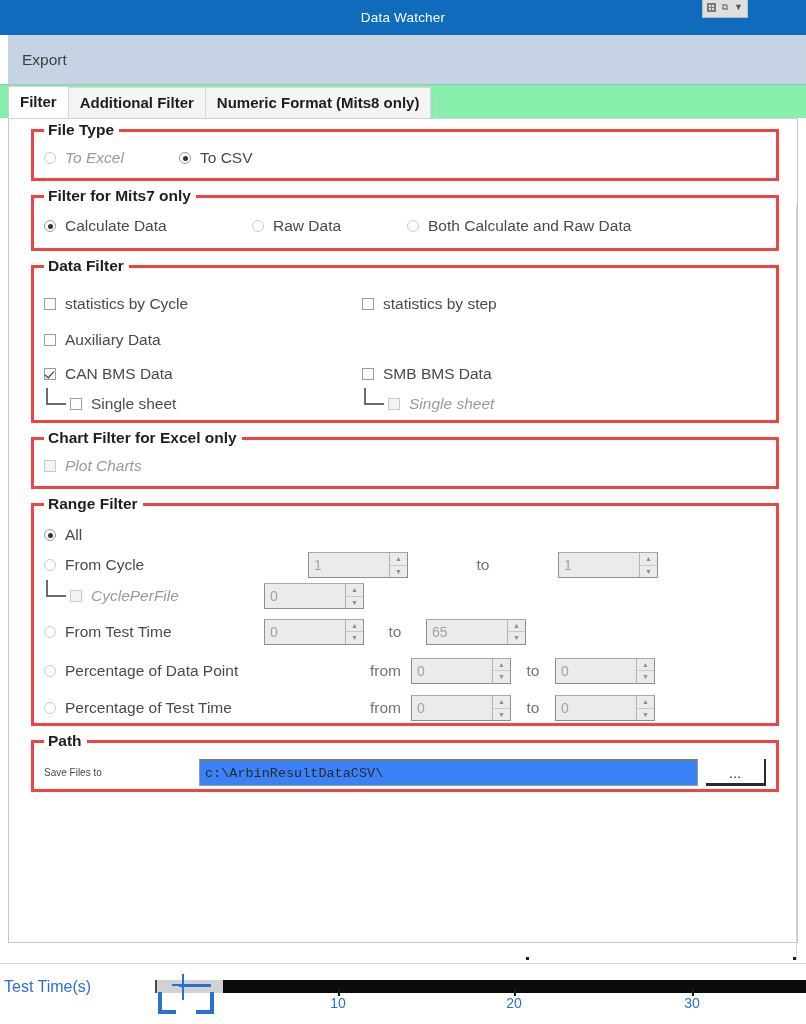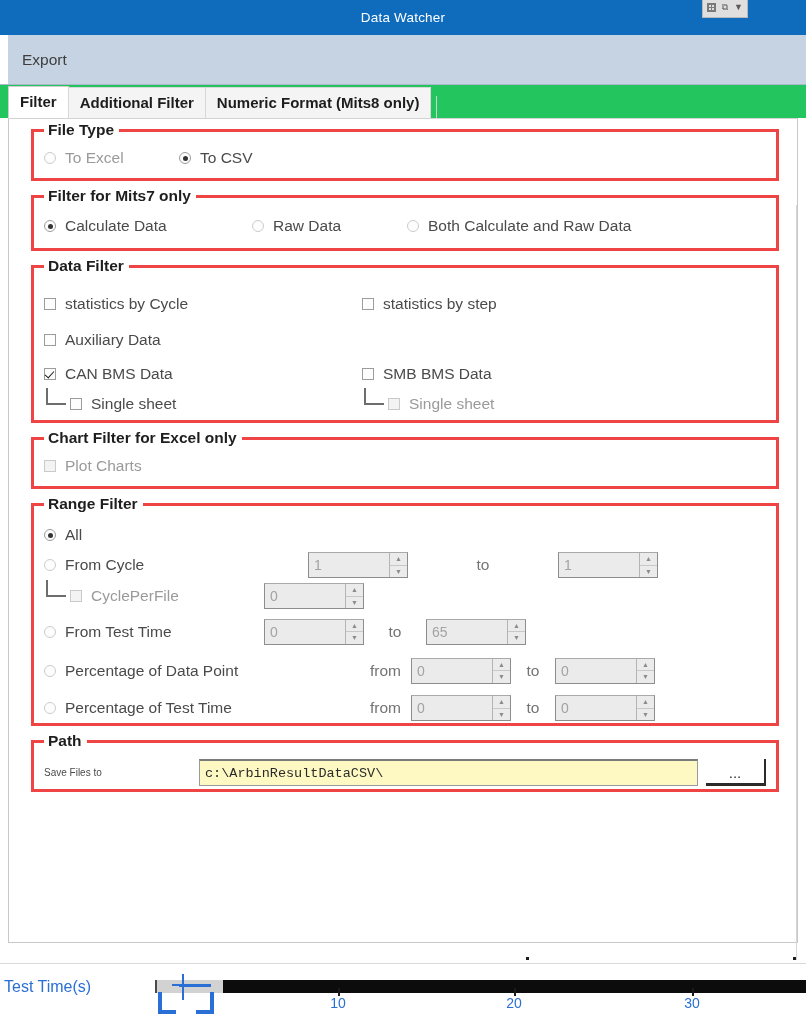--- a/index.html
+++ b/index.html
@@ -67,21 +67,21 @@
     font-size: 15.5px;
     color: #3e3e3e;
   }
 
   
   .tabstrip {
     display: flex;
     align-items: flex-end;
     height: 33px;
     padding-left: 8px;
-    background: #22c55e;
+    background: #86efac;
     box-sizing: border-box;
     text-align: right;
   }
   .tab {
     font-size: 15px;
     font-weight: bold;
     color: #1d1d1d;
     padding: 5px 11px 5px 11px;
     background: #f4f4f4;
     border: 1px solid #d8d8d8;
@@ -141,21 +141,21 @@
   }
 
   
   .opt {
     display: inline-flex;
     align-items: center;
     font-size: 15.5px;
     color: #4a4a4a;
     white-space: nowrap;
   }
-  .opt.dim { color: #9a9a9a; }
+  .opt.dim { color: #9a9a9a; font-style: italic; }
 
   .radio {
     width: 12px; height: 12px;
     border-radius: 50%;
     border: 1px solid #9c9c9c;
     background: #fdfdfd;
     margin-right: 9px;
     position: relative;
     flex: none;
     box-sizing: border-box;
@@ -265,21 +265,21 @@
   }
 
   
   .path-row { display: flex; align-items: center; }
   .path-label { font-size: 10px; color: #4a4a4a; width: 155px; }
   .path-input {
     flex: 1;
     height: 27px;
     border: 1px solid #9a9a9a;
     border-top: 2px solid #7a7a7a;
-    background: #fef9c3;
+    background: #3b82f6;
     font-family: "Liberation Mono", monospace;
     font-size: 13.5px;
     color: #2b2b2b;
     display: flex;
     align-items: center;
     padding-left: 5px;
     box-sizing: border-box;
   }
   .browse-btn {
     width: 60px; height: 27px;

